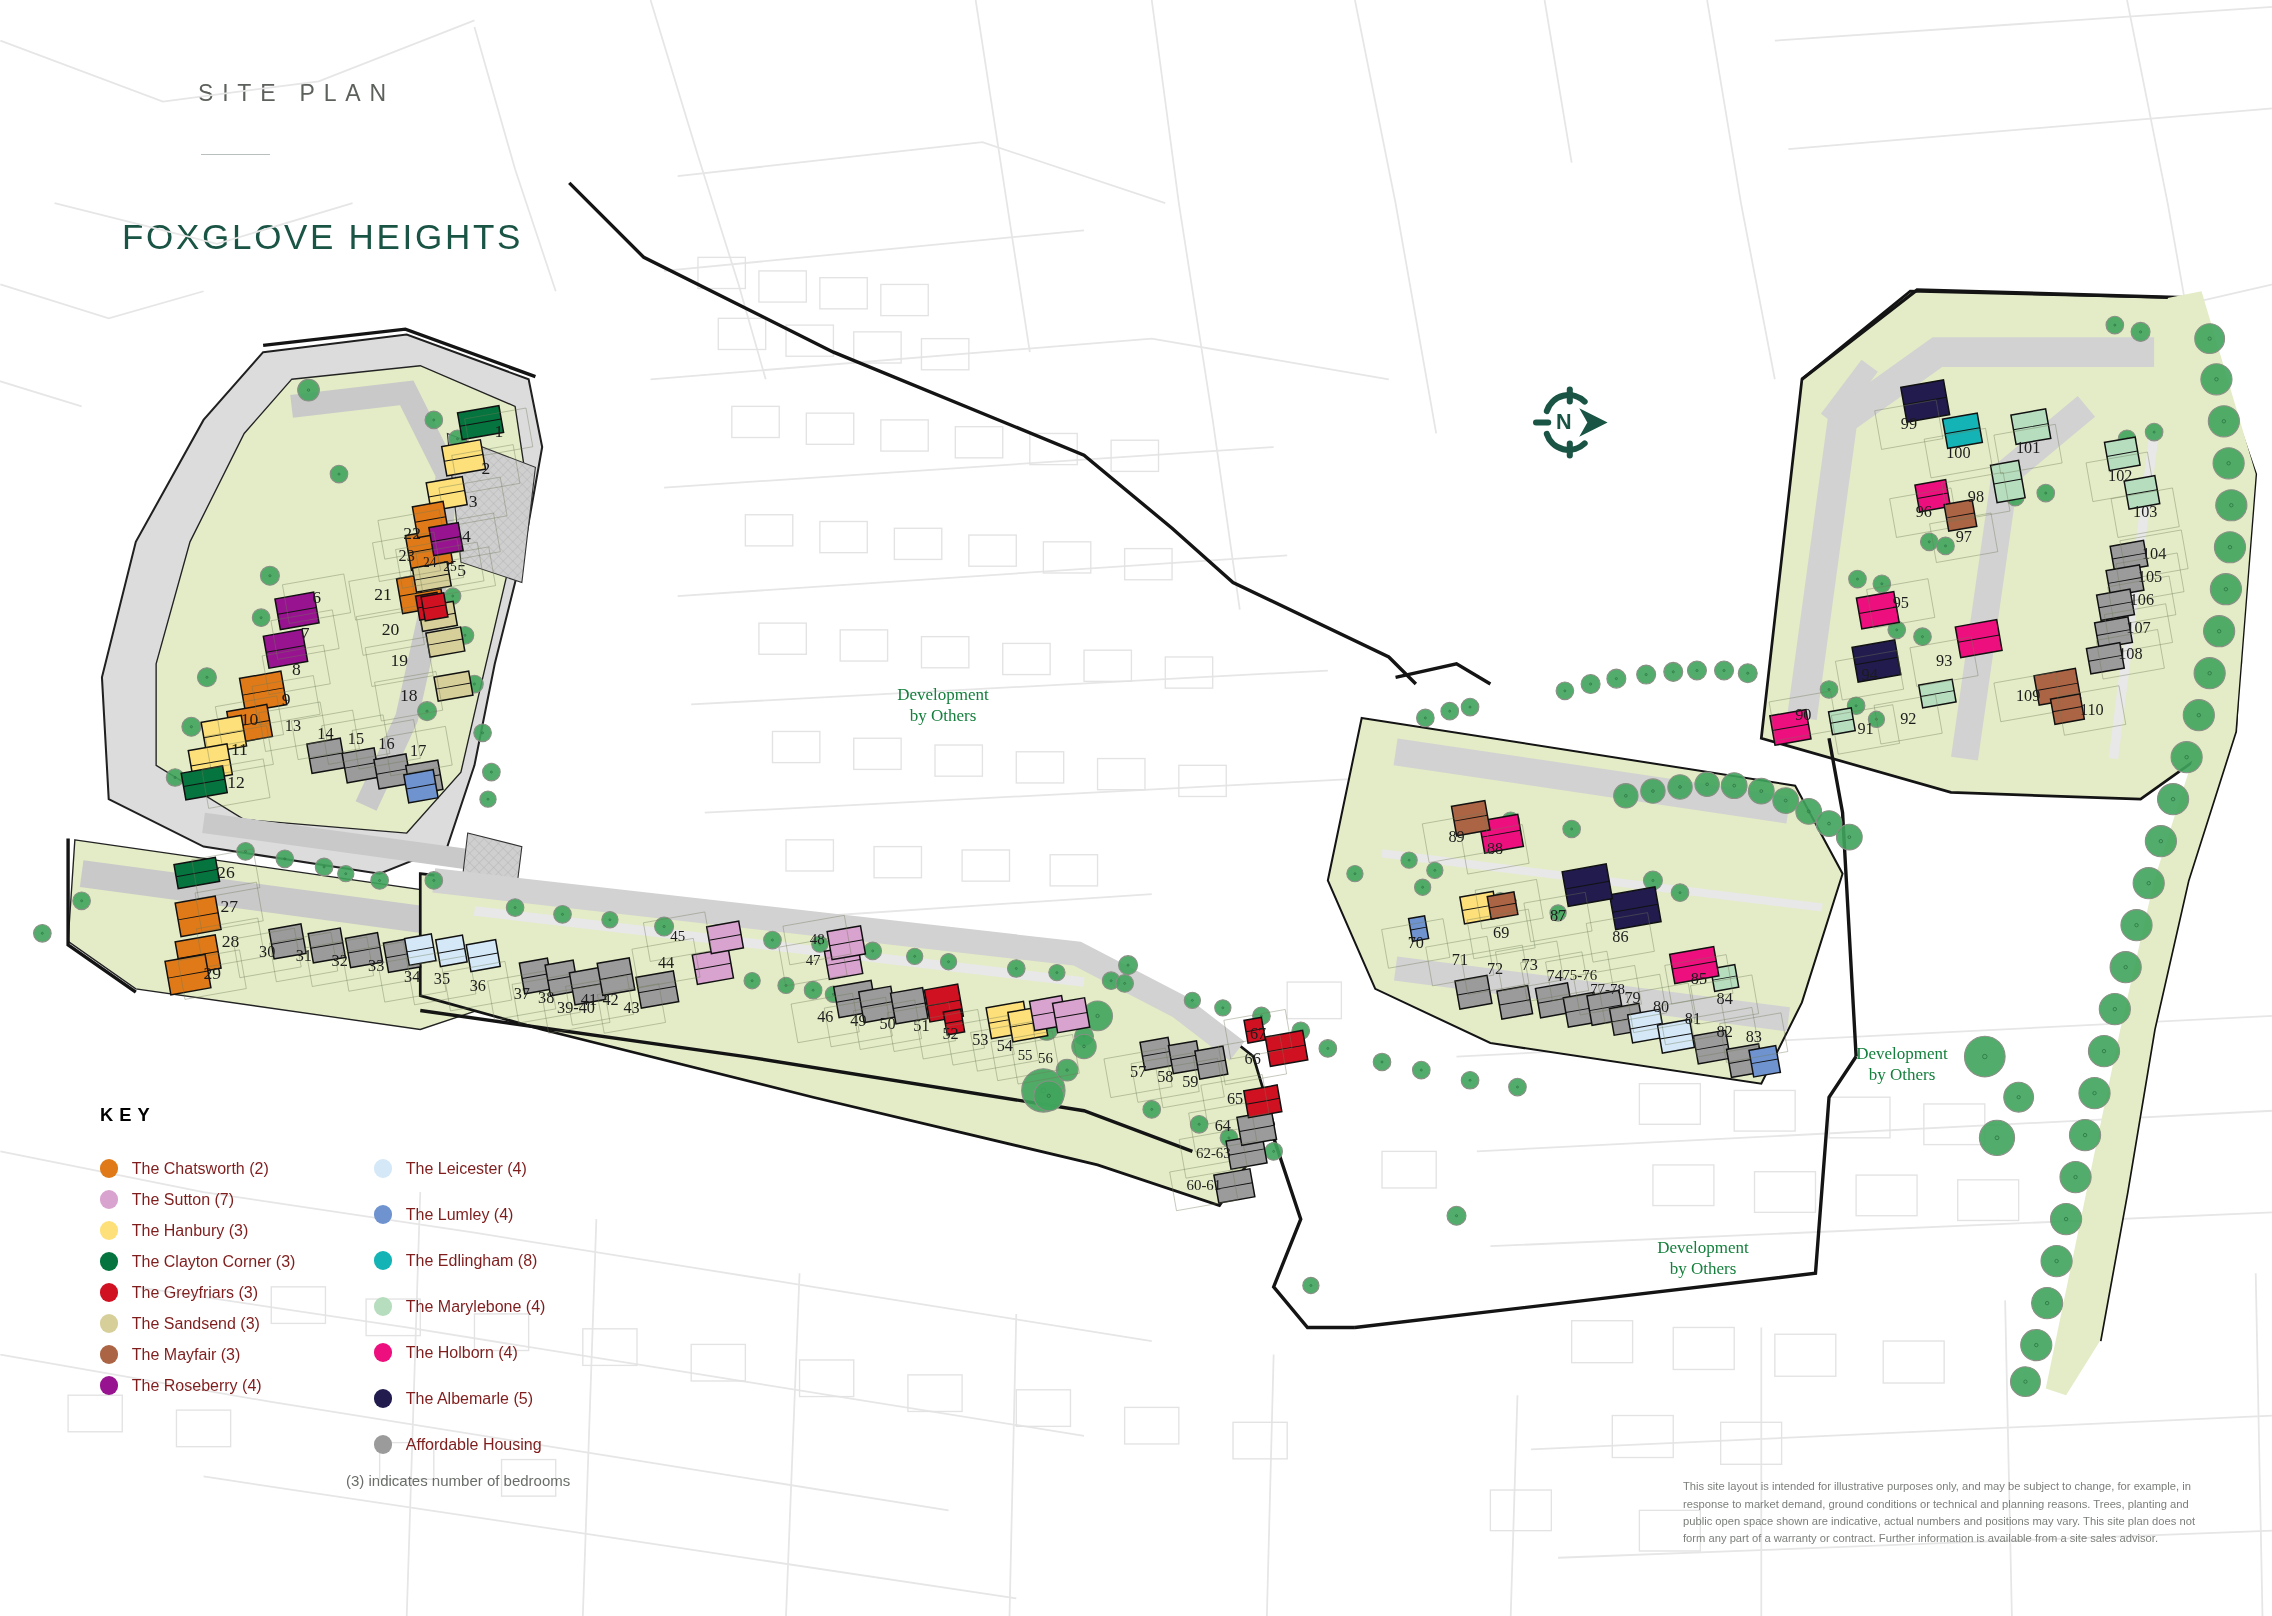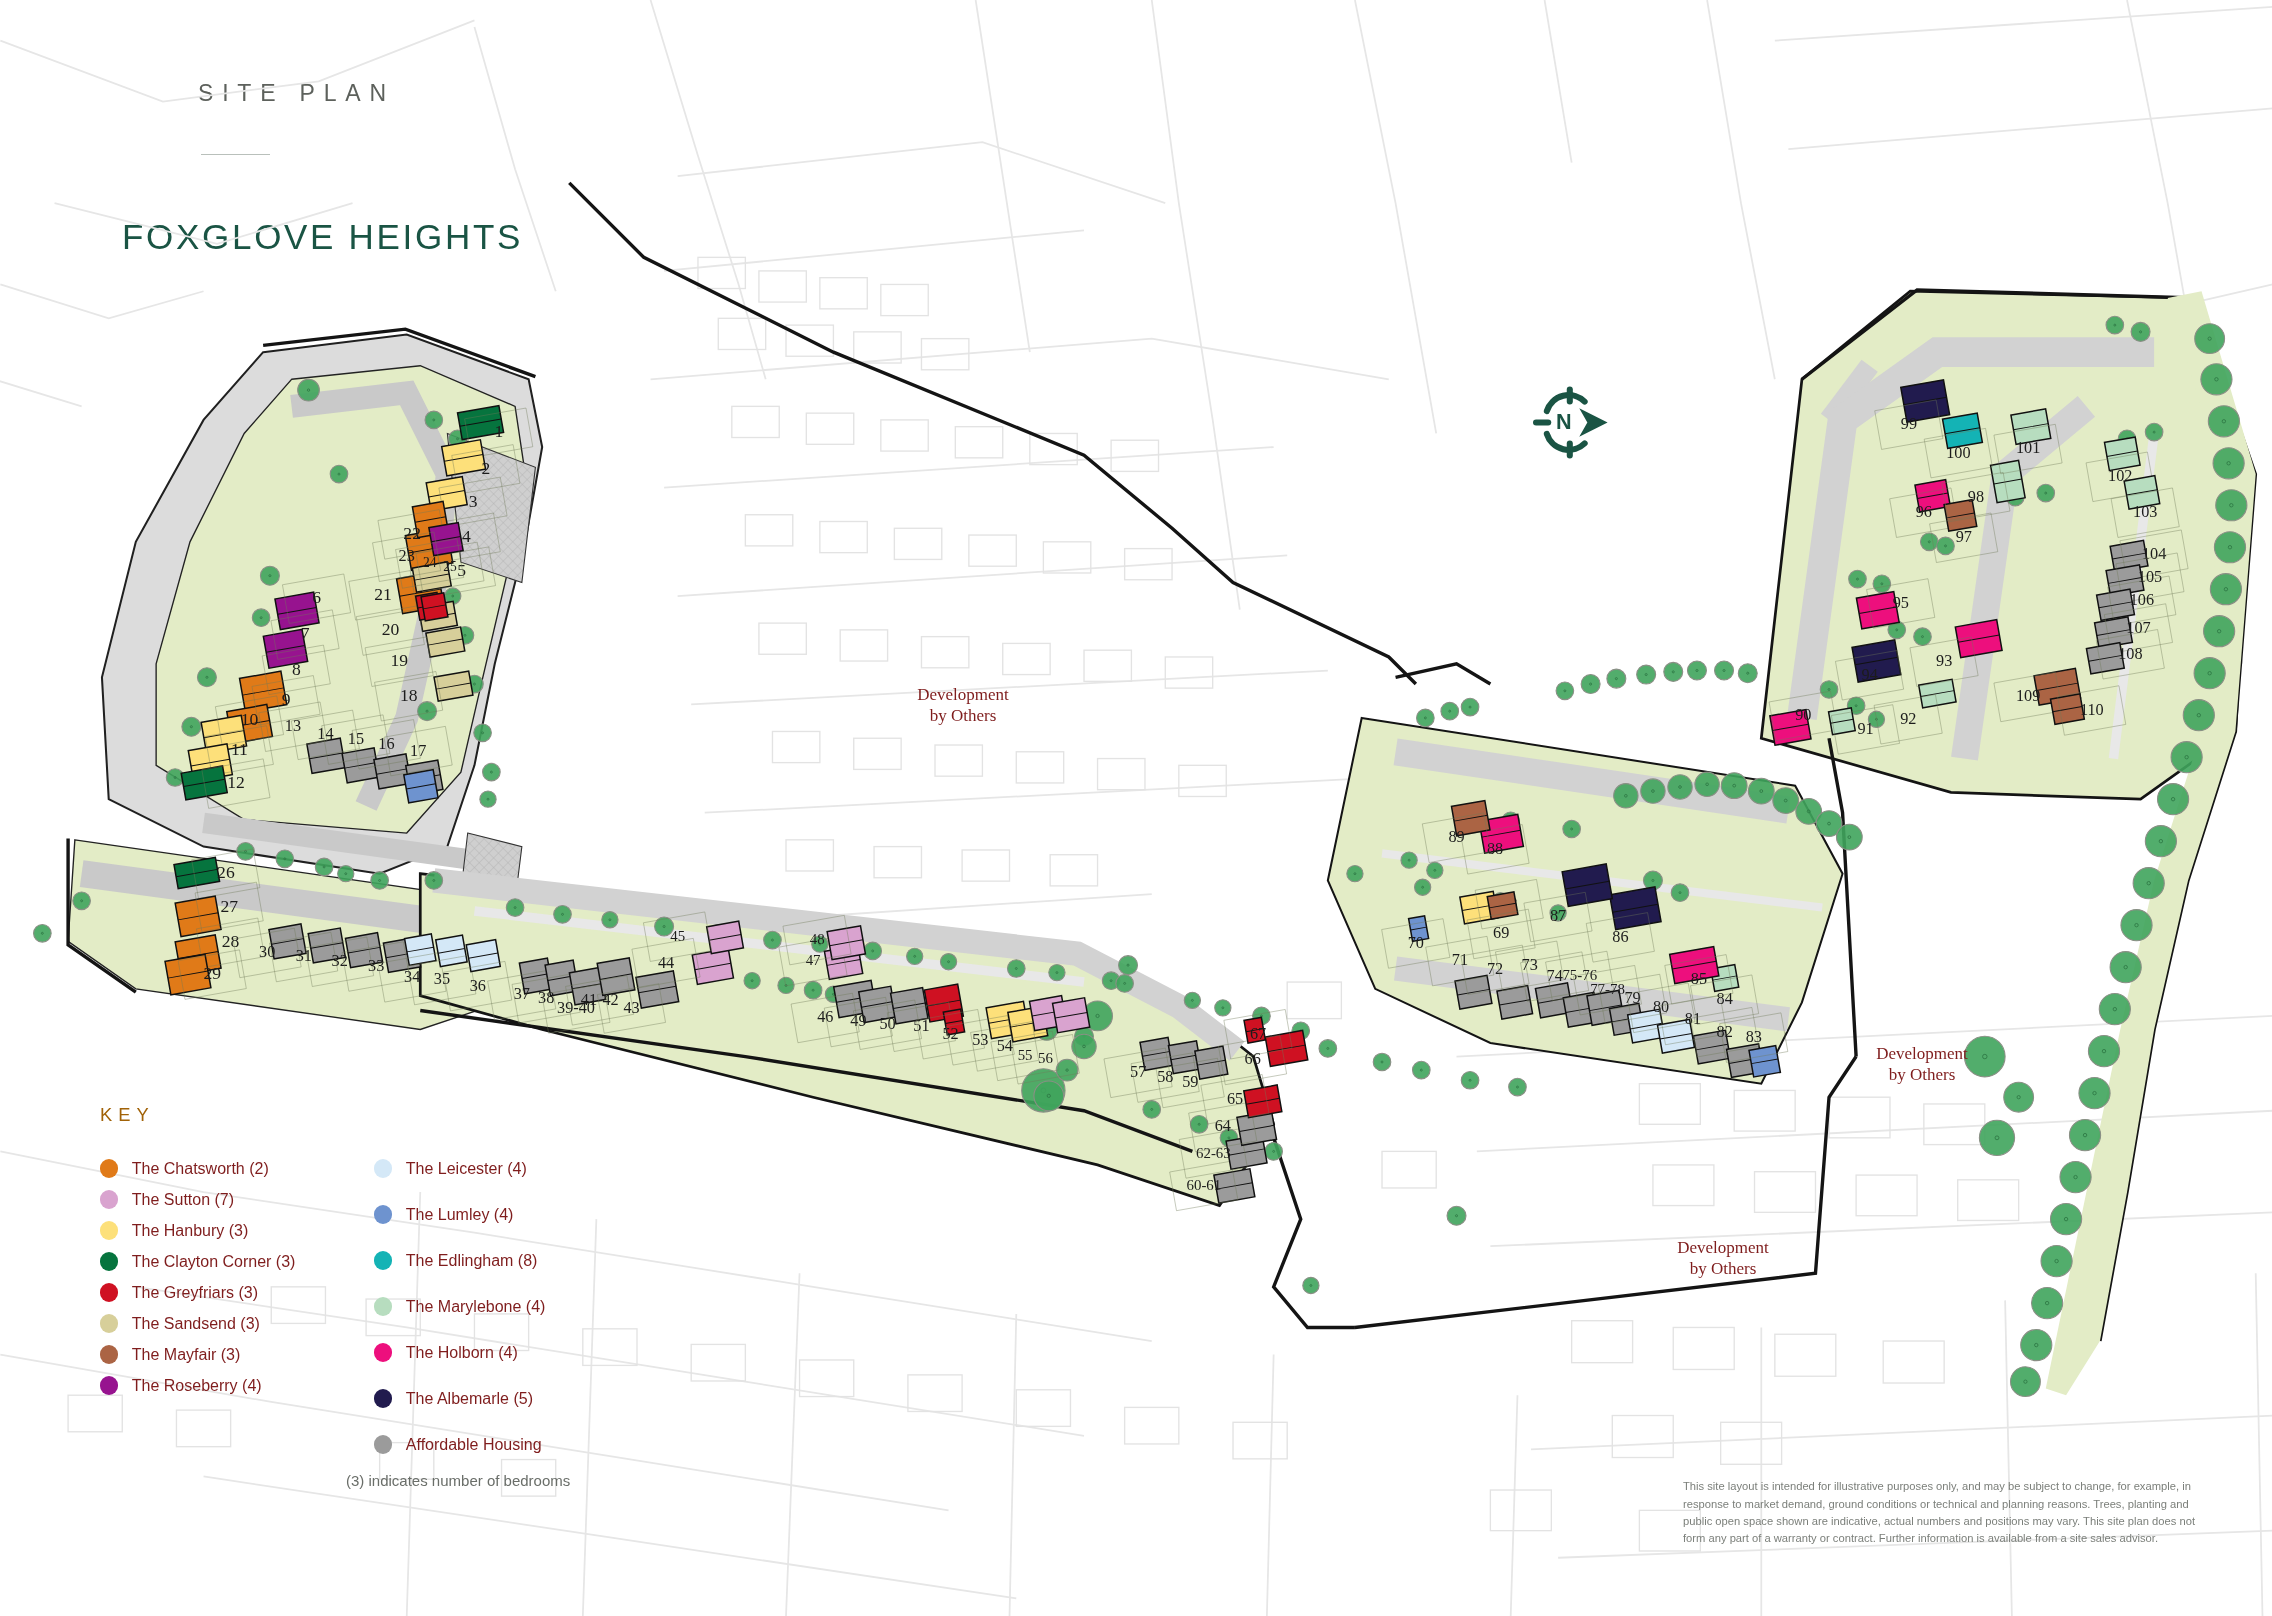--- a/index.html
+++ b/index.html
@@ -13,36 +13,36 @@
   #heading-rule{position:absolute;left:201px;top:154px;width:69px;height:1.4px;background:#b9c0bb;}
   #development-name{position:absolute;left:122px;top:194px;font-size:35px;
       letter-spacing:2.7px;color:#1a5444;font-weight:400;}
 
   
   #map-canvas{position:absolute;left:0;top:0;width:2273px;height:1616px;}
   #map-canvas svg{display:block;}
 
   
   #key{position:absolute;left:100px;top:1104px;width:542px;}
-  #key-title{font-size:18.3px;letter-spacing:6.1px;color:#a16207;margin-bottom:27px;}
+  #key-title{font-size:18.3px;letter-spacing:6.1px;color:#000000;margin-bottom:27px;font-weight:bold;}
   .key-cols{display:flex;gap:30px;}
   .key-col{display:flex;flex-direction:column;gap:0;}
   .key-item{display:flex;align-items:center;height:31px;}
   .key-swatch{width:18.3px;height:18.3px;border-radius:50%;flex:0 0 18.3px;margin-right:13.5px;}
   .key-label{font-size:16px;color:#7f1d1d;white-space:nowrap;line-height:1;}
   #key-footnote{margin-top:12.2px;margin-left:246px;font-size:15px;color:#6a6e69;}
 
   
   #disclaimer{position:absolute;left:1683px;top:1467px;width:528px;
       font-size:11.2px;line-height:1.55;color:#7b7f7a;}
 
   
   .dev-label{position:absolute;font-family:"Liberation Serif",serif;
-      font-size:17px;line-height:1.22;color:#7f1d1d;text-align:center;
-      transform:translate(-50%,-50%);white-space:pre-line;margin-left:20px;}
+      font-size:17px;line-height:1.22;color:#15803d;text-align:center;
+      transform:translate(-50%,-50%);white-space:pre-line;}
 
   .plot-num{font-family:"Liberation Serif",serif;fill:#1c1c1c;
       text-anchor:middle;dominant-baseline:middle;}
 
   
   #north-arrow{position:absolute;left:1532px;top:385px;width:81px;height:75px;}
 </style>
 </head>
 <body>
 

